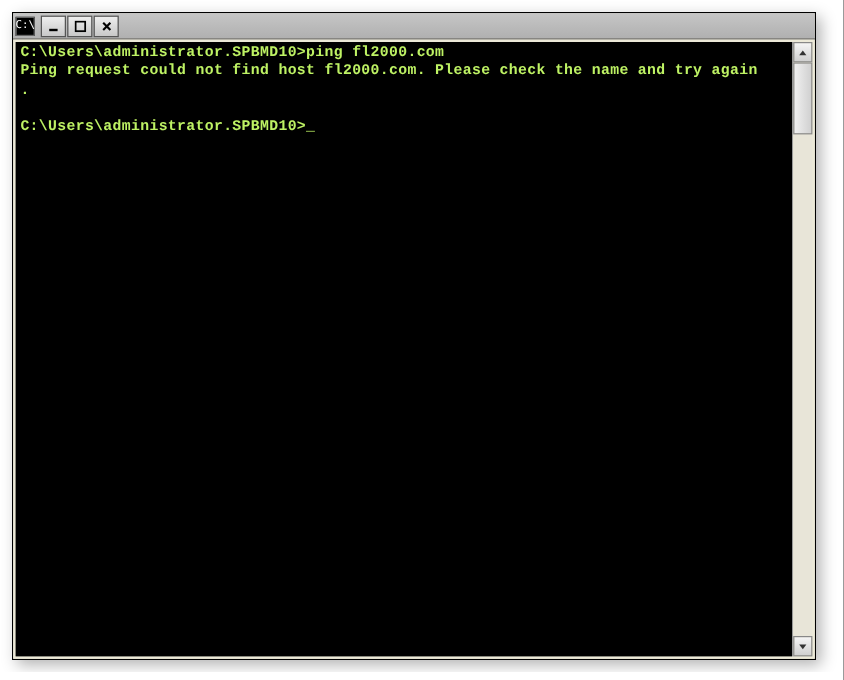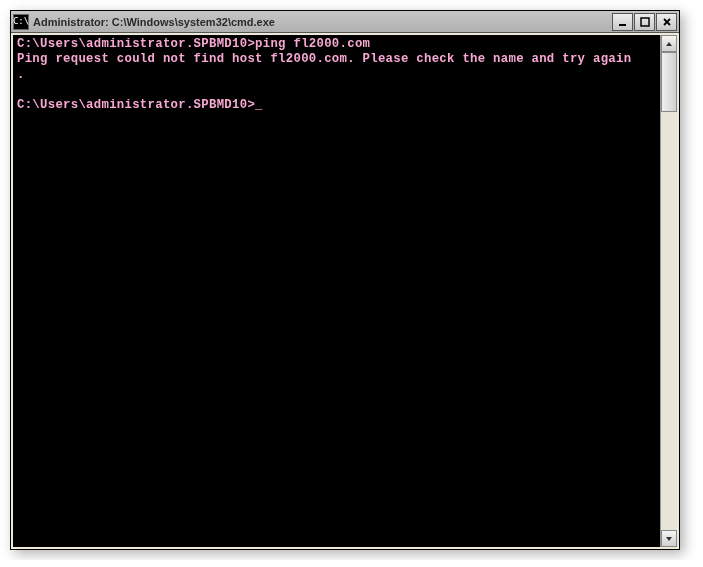--- a/index.html
+++ b/index.html
@@ -79,21 +79,21 @@
     }
     .client-area {
       flex: 1;
       background: #ece9d8;
       padding: 2px;
       display: flex;
     }
     .console {
       flex: 1;
       background: #000000;
-      color: #f9a8d4;
+      color: #bef264;
       font-family: "Lucida Console", "Courier New", monospace;
       font-size: 12.3px;
       line-height: 1.25;
       padding: 2px 0 2px 4px;
       overflow: hidden;
       white-space: pre-wrap;
       word-break: break-all;
       letter-spacing: 0.3px;
       font-weight: bold;
     }
@@ -138,21 +138,20 @@
     }
   </style>
 </head>
 <body>
 
 <div class="window">
   <div class="titlebar">
     <div class="titlebar-icon">
       <span class="titlebar-icon-inner">C:\</span>
     </div>
-    <div class="titlebar-text">Administrator: C:\Windows\system32\cmd.exe</div>
     <div class="titlebar-buttons">
       <div class="win-btn">
         <svg viewBox="0 0 10 10">
             <rect x="1" y="7" width="7" height="2" fill="#000"></rect>
           </svg>
       </div>
       <div class="win-btn">
         <svg viewBox="0 0 10 10">
             <rect x="1" y="1" width="8" height="8" fill="none" stroke="#000" stroke-width="1.5"></rect>
           </svg>

